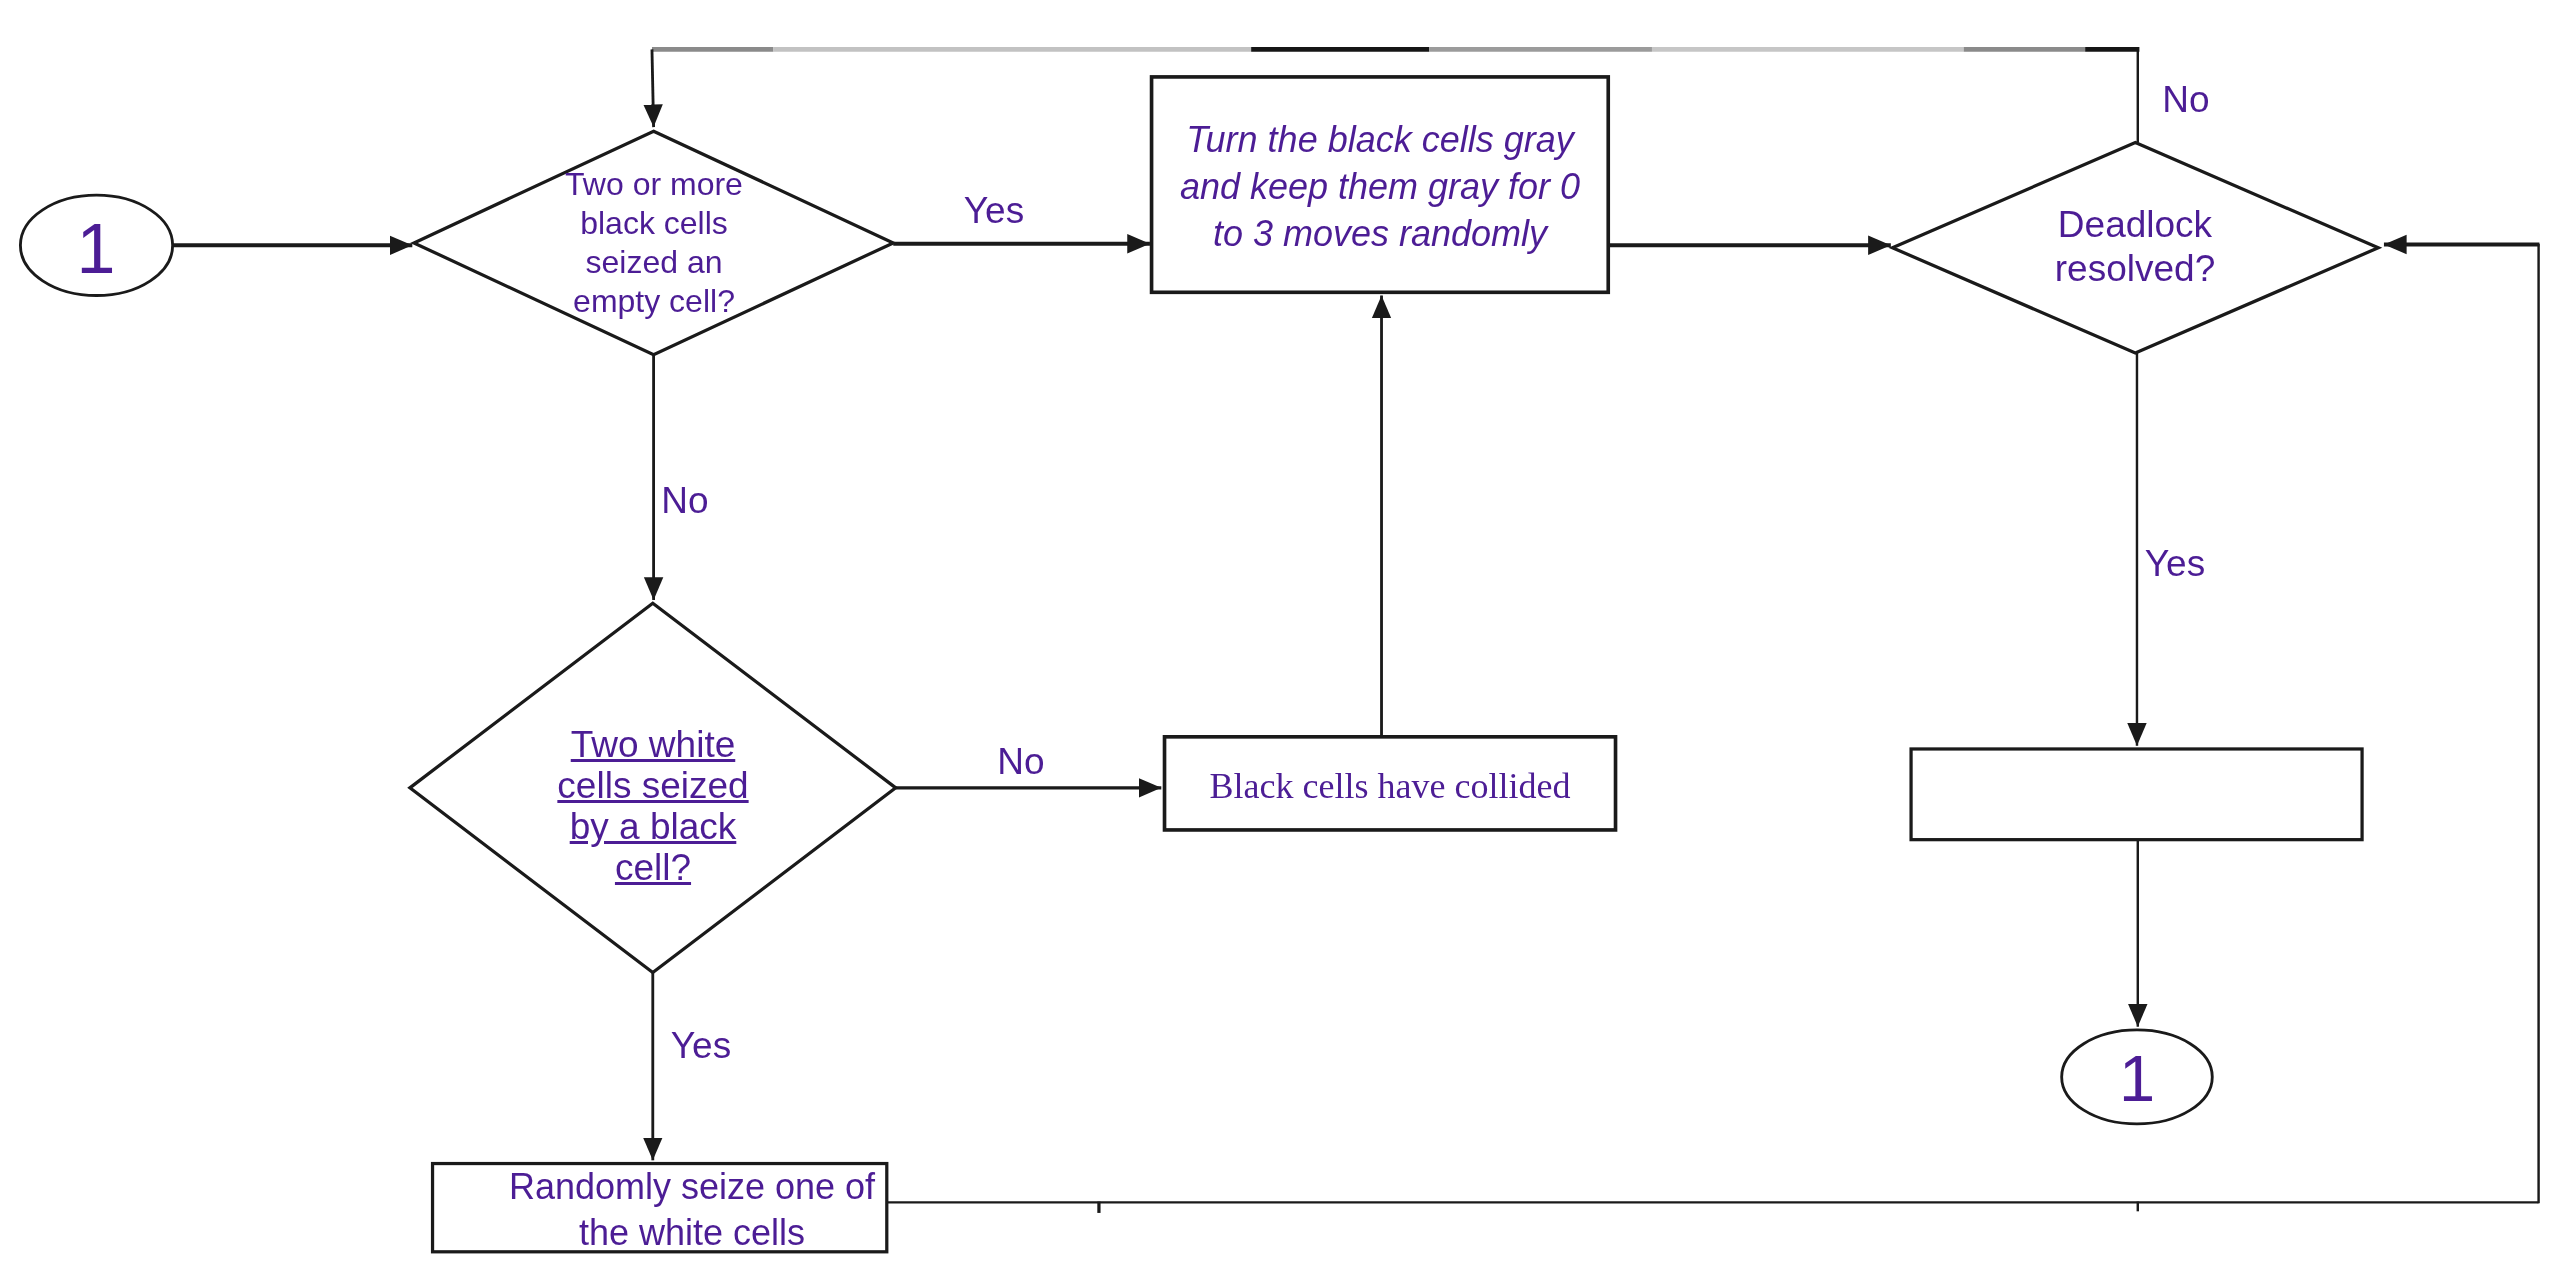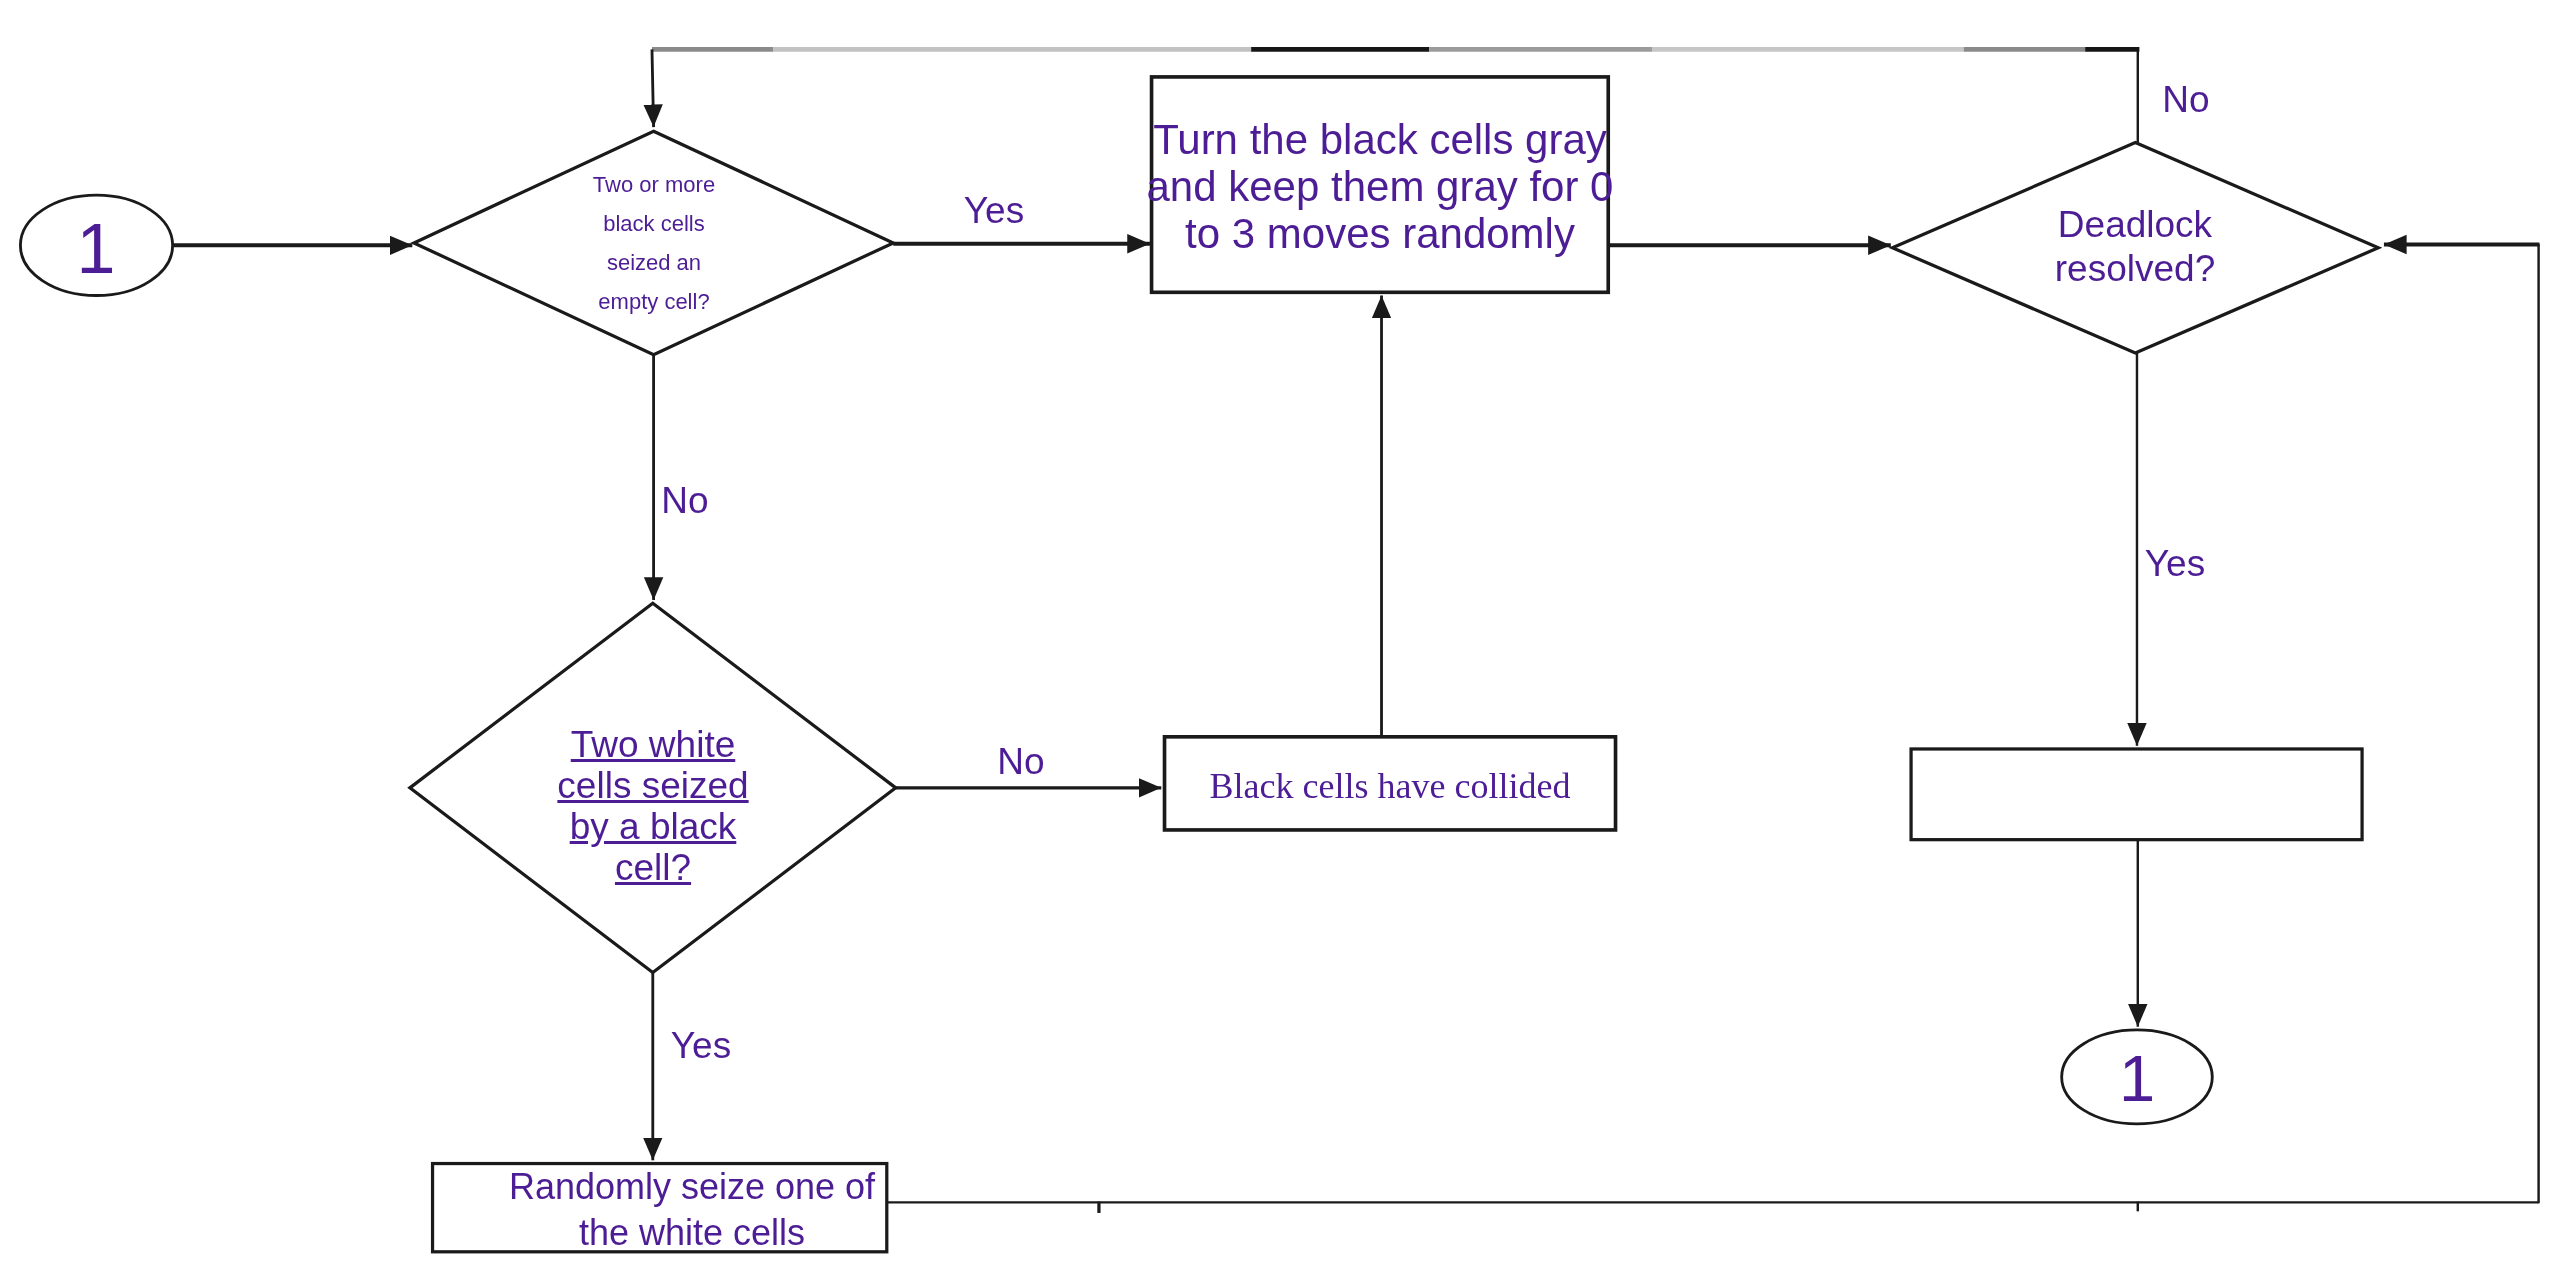--- a/index.html
+++ b/index.html
@@ -14,22 +14,22 @@
   .lbl{
     position:absolute;
     transform:translate(-50%,-50%);
     text-align:center;
     white-space:pre-line;
     color:#4c1d95;
     line-height:1.18;
     pointer-events:none;
   }
   .lbl-start      {left:96px;  top:249px;  font-size:70px;}
-  .lbl-d1         {left:654px;  top:243px;  font-size:22px; line-height:39px; width:324px;}
-  .lbl-turn       {left:1380px; top:186px;  font-size:42px; line-height:47px; width:502px;}
+  .lbl-d1         {left:654px;  top:243px;  font-size:32px; line-height:39px; width:324px;}
+  .lbl-turn       {left:1380px; top:186px;  font-size:36px; line-height:47px; width:502px;font-style:italic;}
   .lbl-deadlock   {left:2135px; top:247px;  font-size:37px; line-height:44px; width:373px;text-align:center;}
   .lbl-d2         {left:653px;  top:806px;  font-size:37px; line-height:41px; width:356px;text-decoration:underline;}
   .lbl-collided   {left:1390px; top:786px;  font-size:36px; width:453px;font-family:Liberation Serif, serif;}
   .lbl-exit       {left:2136px; top:795px;  font-size:36px; line-height:42px; width:453px;}
   .lbl-end        {left:2137px; top:1079px; font-size:65px;}
   .lbl-seize      {left:692px;  top:1210px; font-size:36px; line-height:46px; width:453px;}
   .lbl-yes1       {left:994px; top:211px;  font-size:37px;}
   .lbl-no1        {left:685px;  top:501px;  font-size:37px;}
   .lbl-no2        {left:1021px; top:762px;  font-size:37px;}
   .lbl-yes2       {left:701px;  top:1046px; font-size:37px;}

